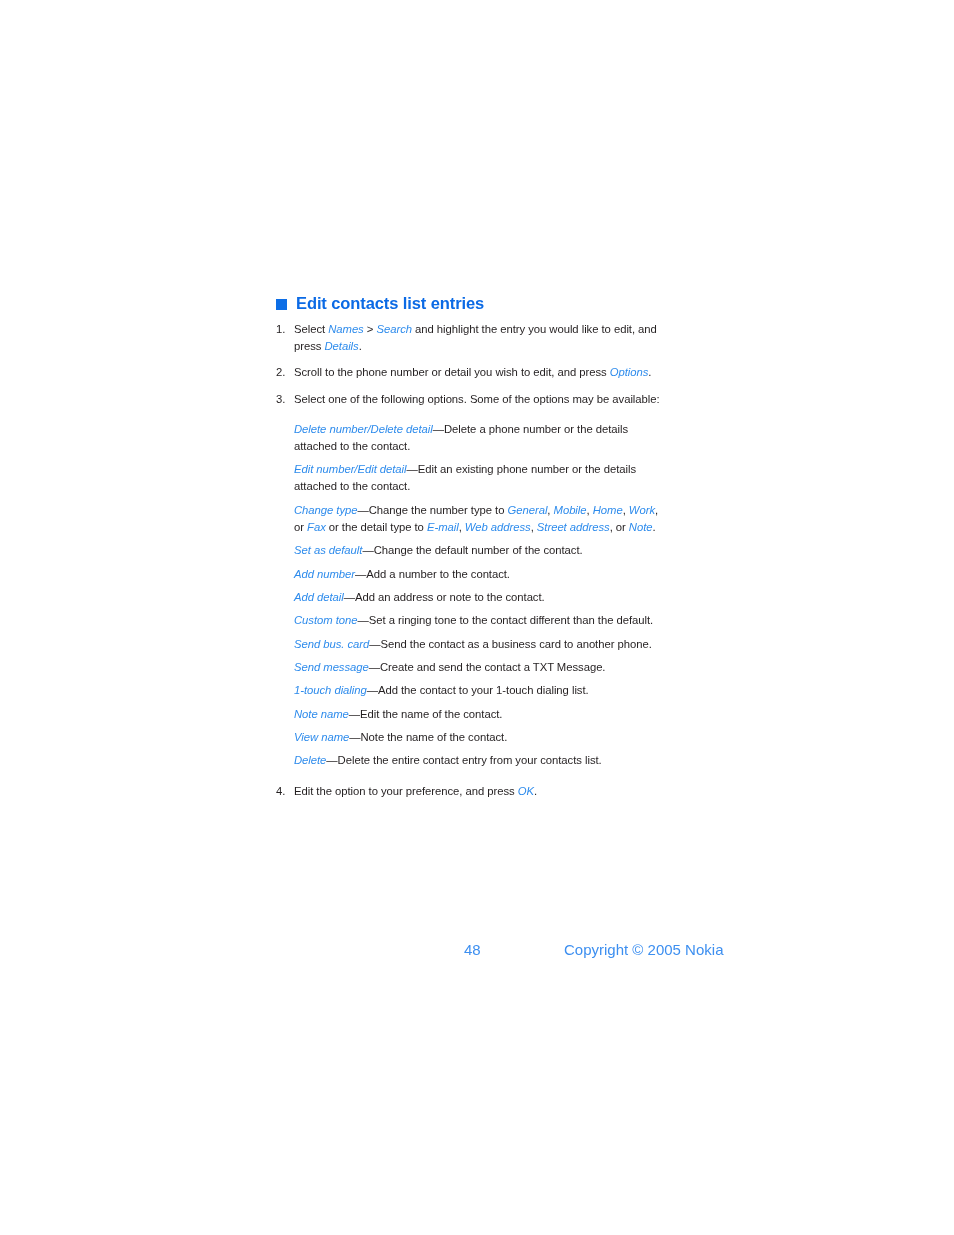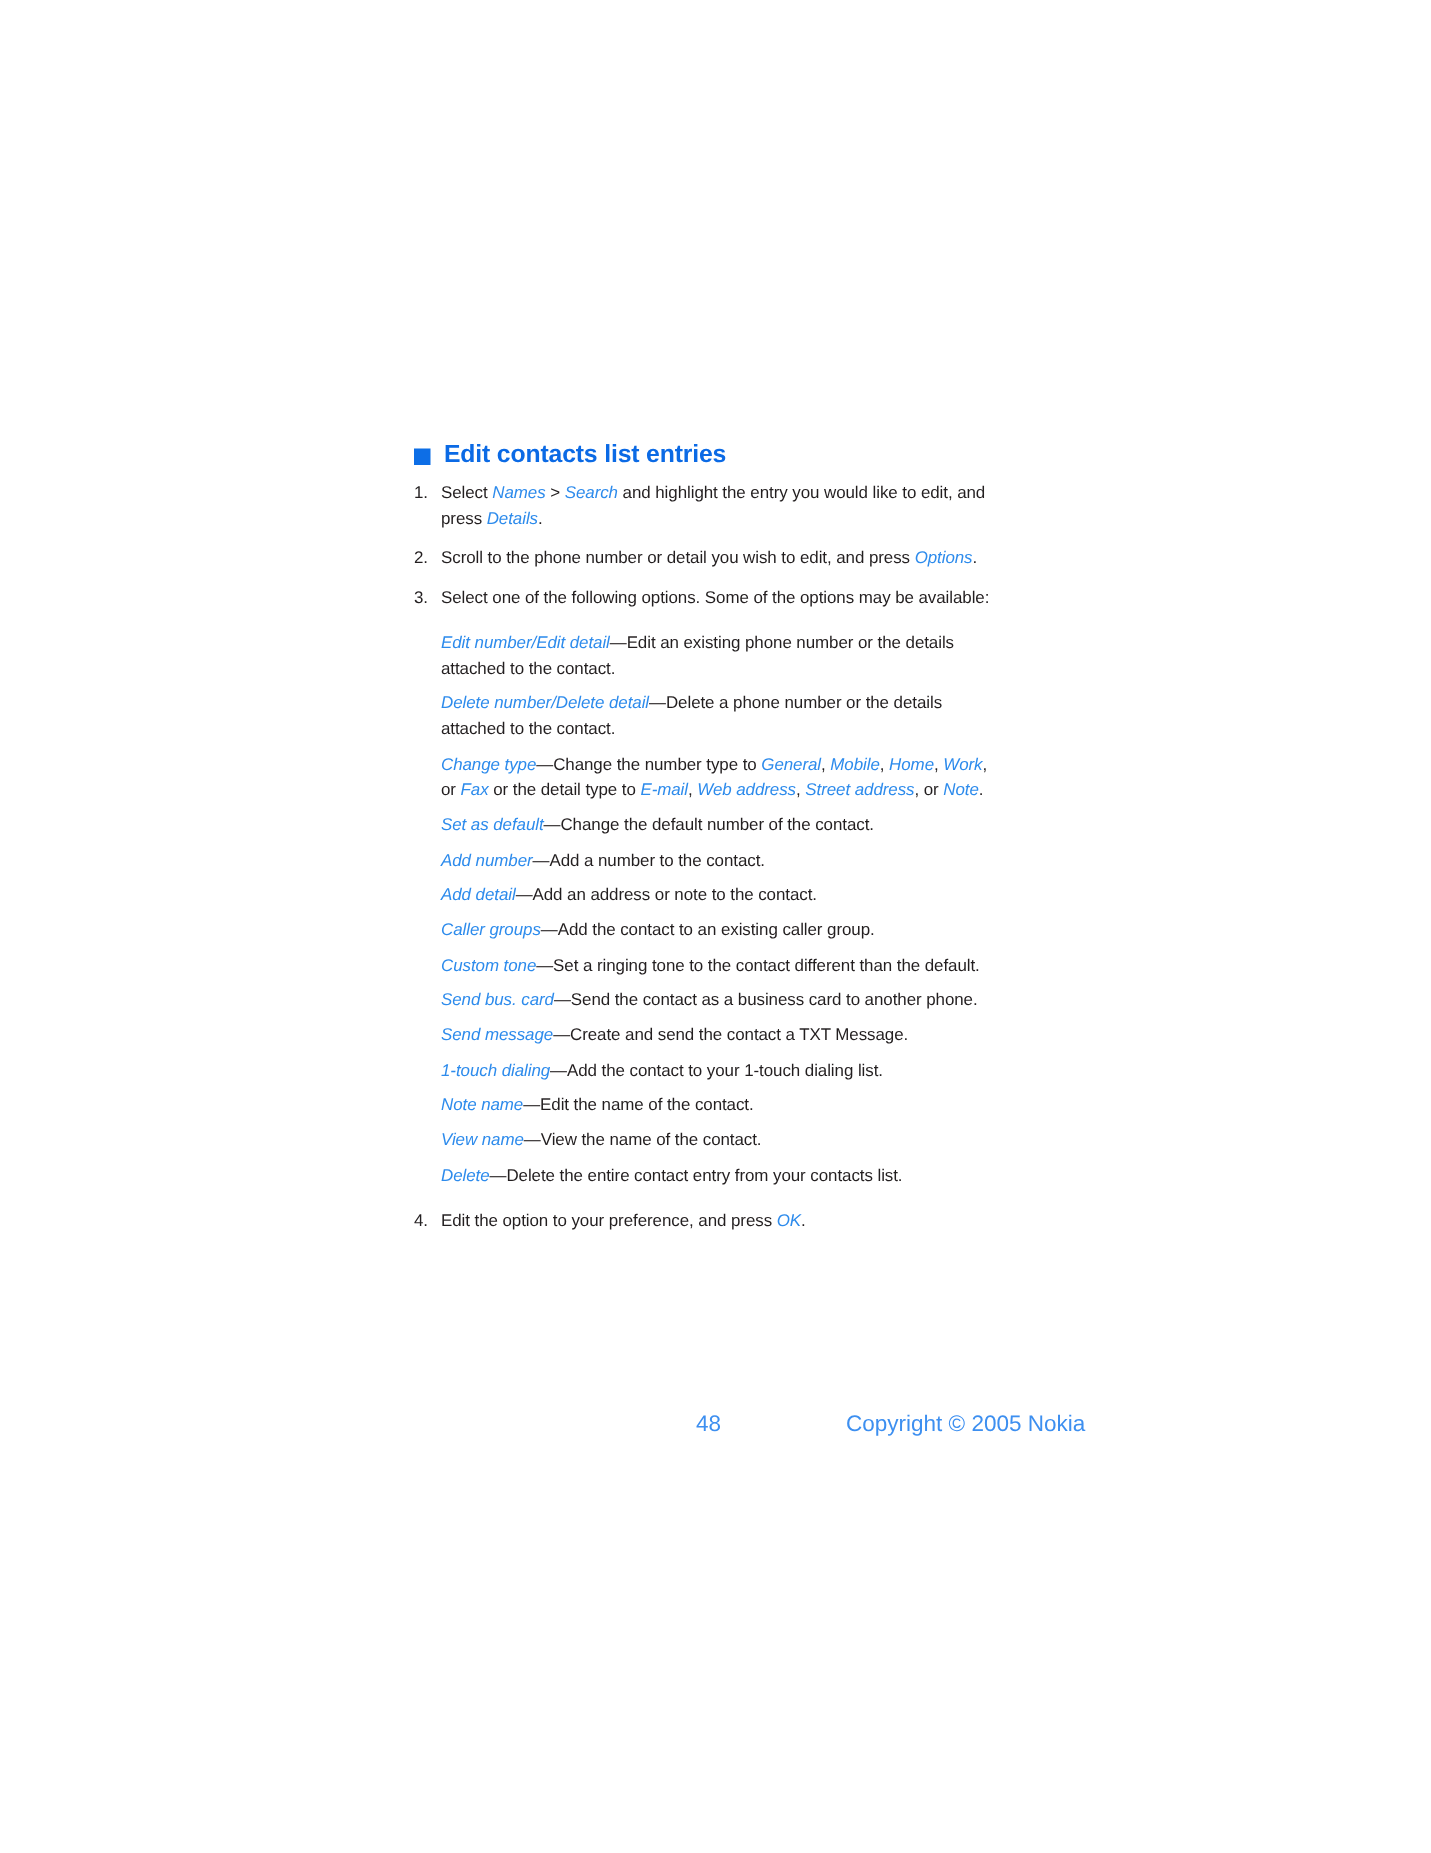--- a/index.html
+++ b/index.html
@@ -131,33 +131,32 @@
       <span class="heading-text">Edit contacts list entries</span>
     </div>
 
     <div id="steps-host">
         <div class="step"><span class="step-num">1.</span><span><span>Select </span><span class="ui">Names</span><span> &gt; </span><span class="ui">Search</span><span> and highlight the entry you would like to edit, and press </span><span class="ui">Details</span><span>.</span></span></div>
         <div class="step"><span class="step-num">2.</span><span><span>Scroll to the phone number or detail you wish to edit, and press </span><span class="ui">Options</span><span>.</span></span></div>
         <div class="step"><span class="step-num">3.</span><span><span>Select one of the following options. Some of the options may be available:</span></span></div>
       </div>
 
     <div class="options" id="options-host">
+        <div class="option"><span class="ui">Delete number</span><span class="sep">/</span><span class="ui">Delete detail</span><span>—Delete a phone number or the details attached to the contact.</span></div>
         <div class="option"><span class="ui">Edit number</span><span class="sep">/</span><span class="ui">Edit detail</span><span>—Edit an existing phone number or the details attached to the contact.</span></div>
-        <div class="option"><span class="ui">Delete number</span><span class="sep">/</span><span class="ui">Delete detail</span><span>—Delete a phone number or the details attached to the contact.</span></div>
         <div class="option"><span class="ui">Change type</span><span>—Change the number type to </span><span class="ui">General</span><span>, </span><span class="ui">Mobile</span><span>, </span><span class="ui">Home</span><span>, </span><span class="ui">Work</span><span>, or </span><span class="ui">Fax</span><span> or the detail type to </span><span class="ui">E-mail</span><span>, </span><span class="ui">Web address</span><span>, </span><span class="ui">Street address</span><span>, or </span><span class="ui">Note</span><span>.</span></div>
         <div class="option"><span class="ui">Set as default</span><span>—Change the default number of the contact.</span></div>
         <div class="option"><span class="ui">Add number</span><span>—Add a number to the contact.</span></div>
         <div class="option"><span class="ui">Add detail</span><span>—Add an address or note to the contact.</span></div>
-        <div class="option"><span class="ui">Caller groups</span><span>—Add the contact to an existing caller group.</span></div>
         <div class="option"><span class="ui">Custom tone</span><span>—Set a ringing tone to the contact different than the default.</span></div>
         <div class="option"><span class="ui">Send bus. card</span><span>—Send the contact as a business card to another phone.</span></div>
         <div class="option"><span class="ui">Send message</span><span>—Create and send the contact a TXT Message.</span></div>
         <div class="option"><span class="ui">1-touch dialing</span><span>—Add the contact to your 1-touch dialing list.</span></div>
         <div class="option"><span class="ui">Note name</span><span>—Edit the name of the contact.</span></div>
-        <div class="option"><span class="ui">View name</span><span>—View the name of the contact.</span></div>
+        <div class="option"><span class="ui">View name</span><span>—Note the name of the contact.</span></div>
         <div class="option"><span class="ui">Delete</span><span>—Delete the entire contact entry from your contacts list.</span></div>
       </div>
 
     <div class="step" id="final-step-host" style="margin-top:13px;">
       <span class="step-num">4.</span>
       <span id="final-step-text"><span>Edit the option to your preference, and press </span><span class="ui">OK</span><span>.</span></span>
     </div>
 
   </div>
 

